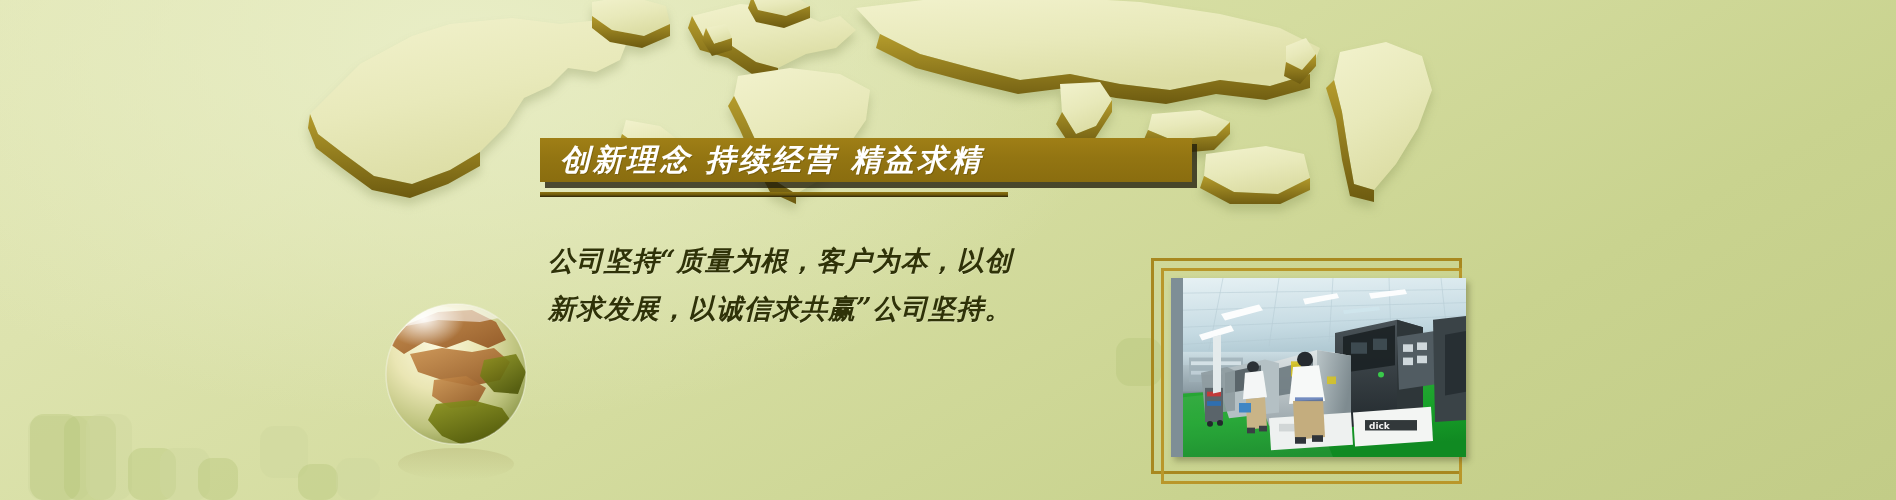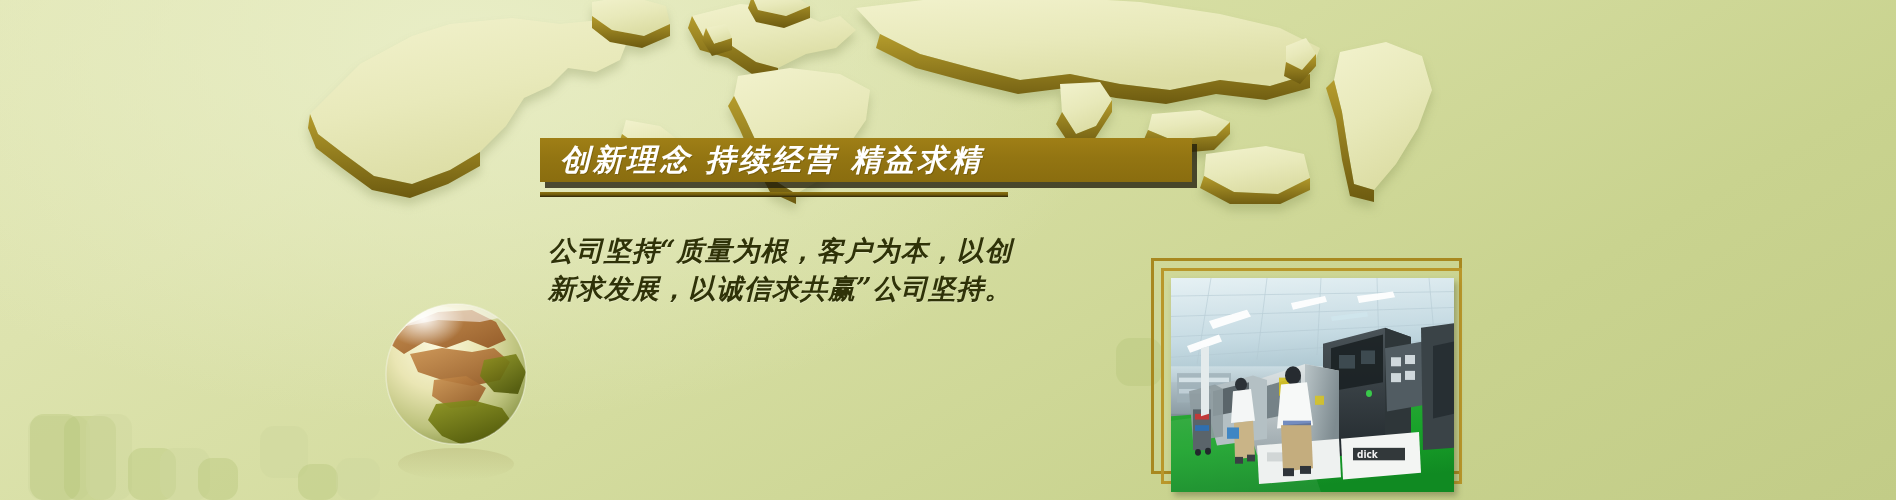--- a/index.html
+++ b/index.html
@@ -49,40 +49,41 @@
   }
 
   
   .body-copy{
     position:absolute;left:548px;top:232px;width:620px;
     color:#2f3208;font-size:27px;font-style:italic;font-weight:bold;
     line-height:38px;letter-spacing:1px;
     font-family:"DejaVu Serif","Liberation Serif",serif;
     text-shadow:0 1px 0 rgba(255,255,255,0.28);
   }
-  .body-copy div{white-space:nowrap;}
+  .body-copy div{white-space:nowrap;margin-top:10px;}
 
   
   .globe-wrap{position:absolute;left:376px;top:296px;width:176px;height:190px;}
   .globe-wrap svg{display:block;width:100%;height:100%;}
 
   
   .photo-frame{position:absolute;left:1151px;top:258px;width:311px;height:216px;}
   .frame-outer{
     position:absolute;left:0;top:0;width:100%;height:100%;
     border:3px solid #a8881f;box-sizing:border-box;
   }
   .frame-inner{
     position:absolute;left:10px;top:10px;width:301px;height:216px;
     border:3px solid #b9972a;box-sizing:border-box;
   }
   .photo{
-    position:absolute;left:20px;top:20px;width:283px;height:214px;
+    position:absolute;left:20px;top:20px;width:283px;height:179px;
     overflow:hidden;box-shadow:3px 4px 6px rgba(60,60,30,0.35);
     background:#7e8e96;
+    padding-left:12px;
   }
   .photo svg{display:block;width:100%;height:100%;}
 </style>
 </head>
 <body>
 
 <div class="banner">
 
   <div id="decor-layer">
       <div class="sq lite" style="left: 28px; top: 416px; width: 62px; height: 84px;"></div>

